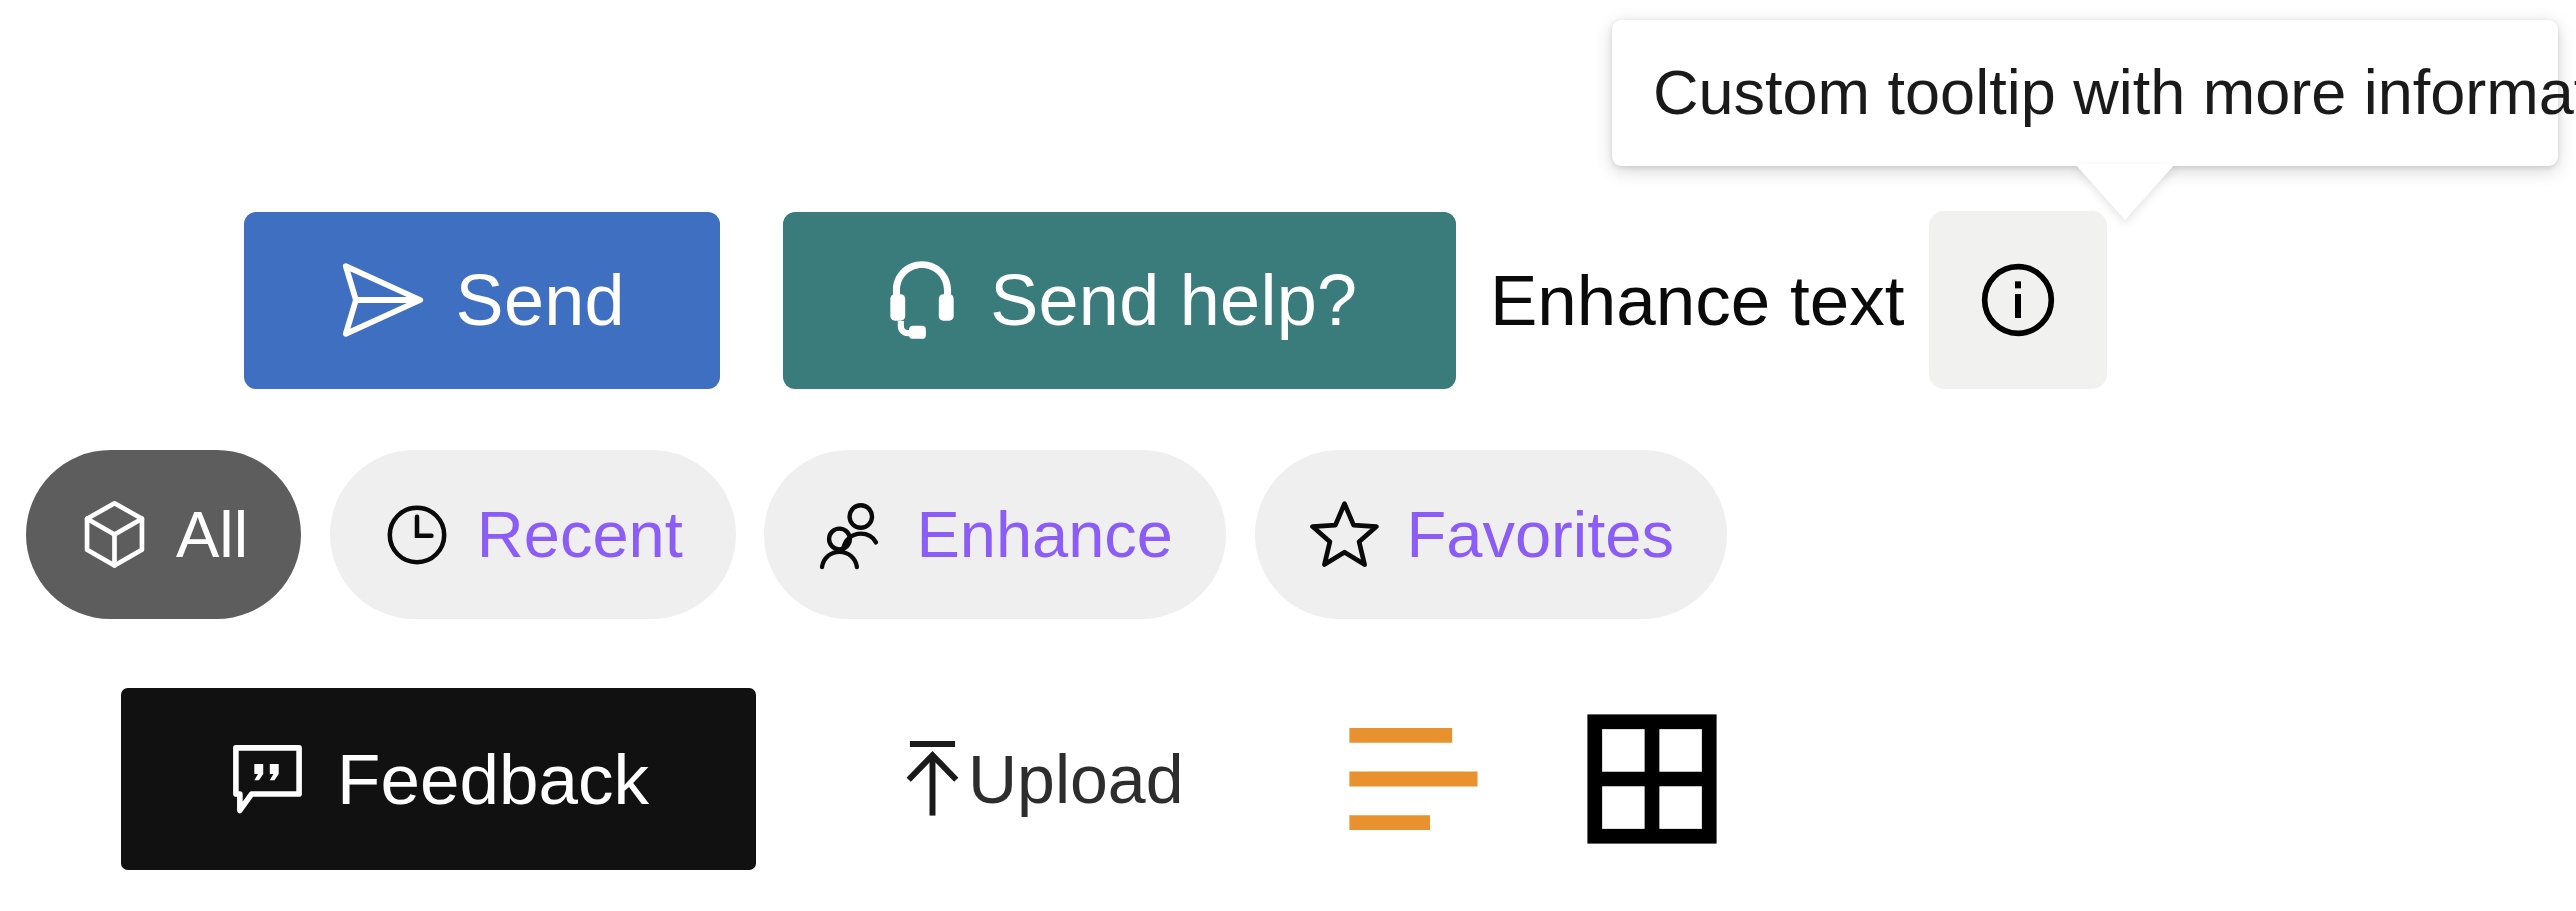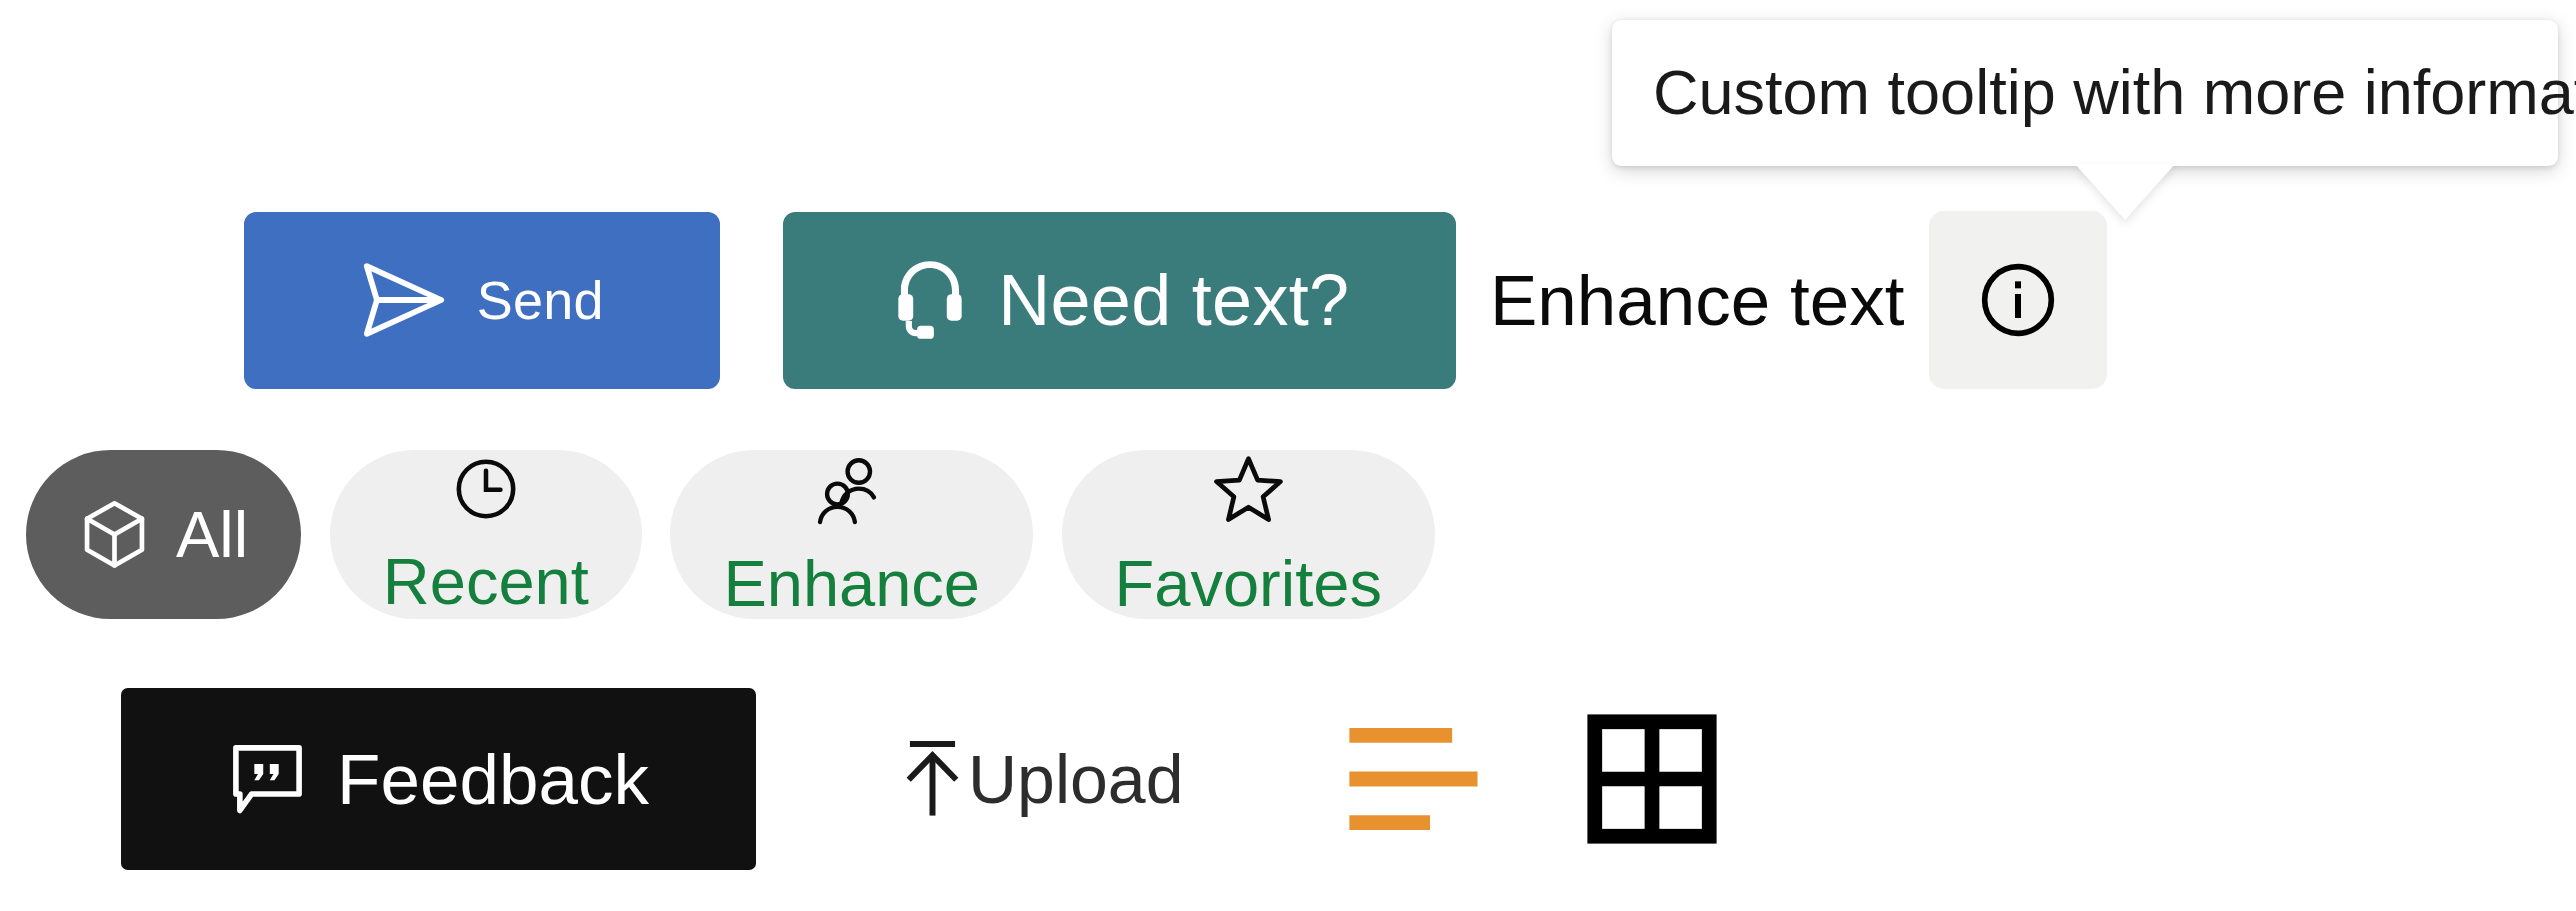--- a/index.html
+++ b/index.html
@@ -37,21 +37,21 @@
   }
 
   .btn-send {
     width: 476px;
     height: 177px;
     border-radius: 12.2px;
     background: #3F6FC0;
     color: #ffffff;
     gap: 28.6px;
   }
-  .btn-send .label { font-size: 54px; line-height: 1; letter-spacing: 0.3px; }
+  .btn-send .label { font-size: 72px; line-height: 1; letter-spacing: 0.3px; }
 
   .btn-help {
     width: 673px;
     height: 177px;
     border-radius: 12.2px;
     background: #3A7B7B;
     color: #ffffff;
     gap: 28.6px;
     margin-left: 63px;
   }
@@ -135,22 +135,21 @@
     font-family: "Liberation Sans", sans-serif;
     white-space: nowrap;
   }
   .pill .label { font-size: 65px; line-height: 1; }
   .pill-active {
     background: #5D5D5D;
     color: #ffffff;
   }
   .pill-idle {
     background: #EFEFEF;
-    color: #15803d;
-    flex-direction: column;
+    color: #8b5cf6;
   }
 
   
   .row-bottom {
     position: absolute;
     left: 121px;
     top: 688px;
     display: flex;
     align-items: center;
   }
@@ -222,21 +221,21 @@
   <button class="btn btn-help">
     <span class="icon">
       <svg width="80" height="84" viewBox="0 0 24 26" fill="#ffffff">
         <path d="M12 1C6.9 1 3 4.9 3 10v2.2h2.2V10c0-3.9 3-6.9 6.8-6.9s6.8 3 6.8 6.9v2.2H21V10c0-5.1-3.9-9-9-9z"></path>
         <rect x="2.2" y="11.2" width="4.6" height="8.2" rx="1.4"></rect>
         <rect x="17.2" y="11.2" width="4.6" height="8.2" rx="1.4"></rect>
         <path d="M4.5 19.5v1.6c0 1.7 1.4 3.1 3.1 3.1h1.2v-1.9H7.6c-.7 0-1.2-.5-1.2-1.2v-1.6z"></path>
         <rect x="8" y="21" width="5.2" height="4" rx="1.2"></rect>
       </svg>
     </span>
-    <span class="label">Need text?</span>
+    <span class="label">Send help?</span>
   </button>
 
   <div class="enhance-group">
     <span class="enhance-label">Enhance text</span>
     <button class="info-btn">
       <span class="icon">
         <svg width="80" height="80" viewBox="0 0 24 24" fill="none">
           <circle cx="12" cy="12" r="10" stroke="#000000" stroke-width="1.7"></circle>
           <rect x="11.1" y="10.2" width="1.8" height="7.2" fill="#000000"></rect>
           <rect x="11.1" y="6.4" width="1.8" height="2.1" fill="#000000"></rect>

